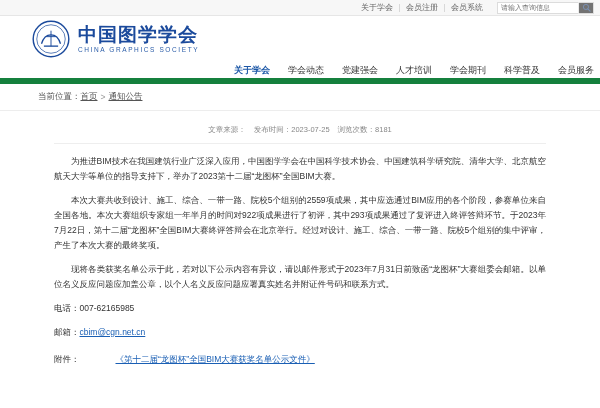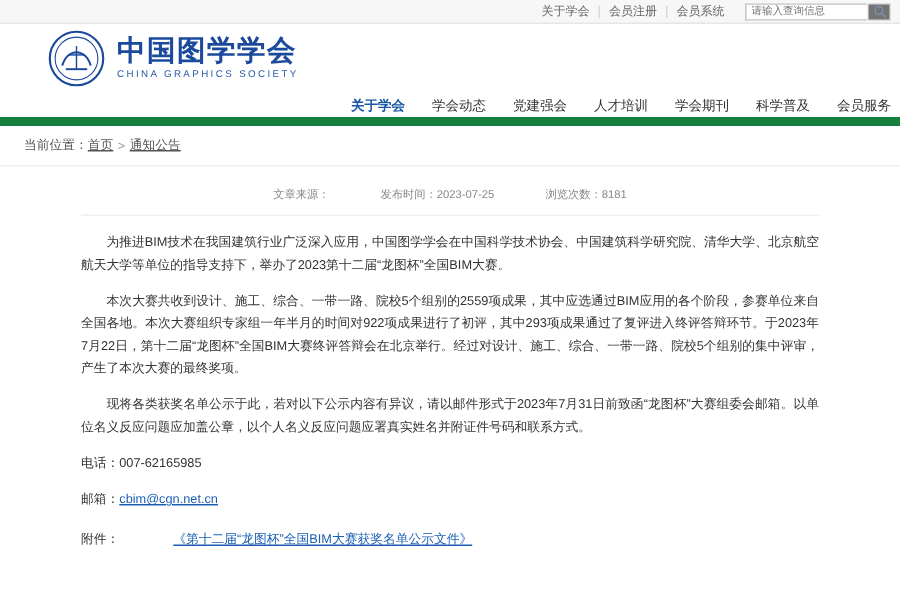--- a/index.html
+++ b/index.html
@@ -124,21 +124,21 @@
   .nav-item.active {
     color: #1d58a7;
     font-weight: bold;
   }
 
   
   .crumb {
     height: 26px;
     display: flex;
     align-items: center;
-    padding-left: 16px;
+    padding-left: 38px;
     font-size: 8.5px;
     color: #555;
     border-bottom: 1px solid #ededed;
   }
   .crumb a { color: #555; }
   .crumb .sep { padding: 0 3px; color: #999; }
 
   
   .article {
     padding: 14px 54px 0 54px;
@@ -149,21 +149,21 @@
     font-size: 11.5px;
     font-weight: bold;
     color: #222;
     line-height: 18px;
     padding: 4px 0 10px 0;
     font-family: "Liberation Sans", sans-serif;
   }
   .art-meta {
     display: flex;
     justify-content: center;
-    gap: 34px;
+    gap: 8px;
     font-size: 7.5px;
     color: #888;
     padding-bottom: 8px;
     border-bottom: 1px solid #eee;
   }
   .art-body {
     padding-top: 10px;
     font-size: 8.5px;
     line-height: 15px;
     color: #333;

